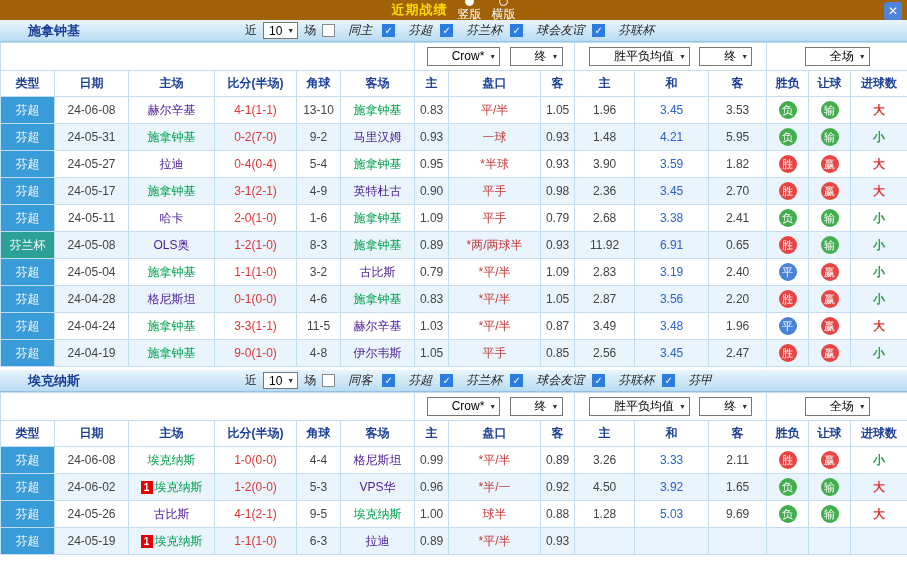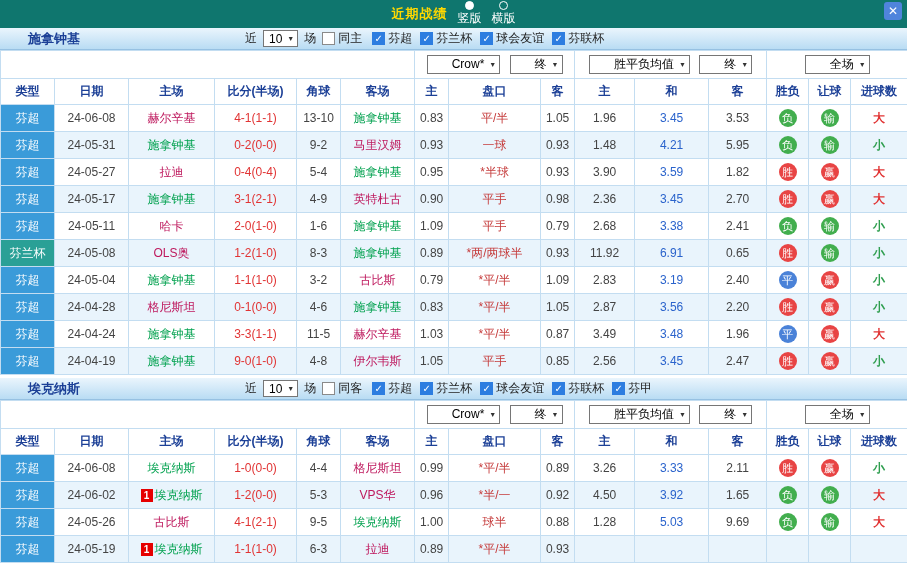--- a/index.html
+++ b/index.html
@@ -1,20 +1,20 @@
 <!DOCTYPE html>
 <html><head>
 <meta charset="utf-8">
 <style>
   * { margin:0; padding:0; box-sizing:border-box; }
   html,body { width:907px; height:565px; overflow:hidden; background:#fff;
     font-family:"Liberation Sans","DejaVu Sans",sans-serif; font-size:12px; }
 
   
-  .topbar { height:28px; background:#0f766e; display:flex; align-items:center; position:relative; }
+  .topbar { height:20px; background:#a16207; display:flex; align-items:center; position:relative; }
   .topbar-center { flex:1; display:flex; justify-content:center; align-items:center; gap:10px; }
   .page-title { color:#ffd800; font-weight:bold; font-size:13px; letter-spacing:1px; }
   .radio { display:inline-flex; align-items:center; color:#fff; cursor:pointer;flex-direction:column; }
   .rdot { width:9px; height:9px; border:1px solid #fff; border-radius:50%; display:inline-block; }
   .rdot.sel { background:#fff; }
   .close-btn { position:absolute; right:5px; top:2px; width:18px; height:18px; background:#4f84dc;
     color:#fff; font-weight:bold; display:flex; align-items:center; justify-content:center;
     border-radius:3px; font-size:12px; cursor:pointer; }
 
   
@@ -27,37 +27,37 @@
   .bf-label { color:#222; }
   .league-list { display:inline-flex; align-items:center; gap:8px; margin-left:4px; }
 
   
   .dd { display:inline-flex; align-items:center; gap:5px; background:#fff; border:1px solid #767676;
     height:19px; padding:0 3px 0 5px; color:#000; cursor:pointer; white-space:nowrap; }
   .dd-small { height:17px; }
   .caret { font-size:7px; color:#333; line-height:1; }
 
   
-  .cb { display:inline-flex; align-items:center; gap:3px; color:#222; cursor:pointer; }
+  .cb { display:inline-flex; align-items:center; gap:13px; color:#222; cursor:pointer;font-style:italic; }
   .cbox { width:13px; height:13px; border:1px solid #8a8a8a; background:#fff; display:inline-flex;
     align-items:center; justify-content:center; font-size:10px; color:#fff; line-height:1; }
   .cbox.checked { background:#2d7de0; border-color:#2d7de0; }
 
   
   table { width:907px; border-collapse:collapse; table-layout:fixed; }
   th, td { border:1px solid #c3ddf1; text-align:center; padding:0; overflow:hidden; white-space:nowrap; }
   .filter-row td { height:28px; background:#fff; }
   .filter-row .dd { margin:0 3px;padding-left:24px; }
   .col-head th { height:26px; color:#1b3f96; font-weight:bold; background:#fff; }
   tbody td { height:27px; color:#444; }
   tbody tr:nth-child(even) { background:#e9f4fc; }
   td.lg { color:#fff; }
   td.lg-blue { background:#3a9bd9; }
   td.lg-teal { background:#2aa096; }
-  td.team { color:#be185d; cursor:pointer; }
+  td.team { color:#4c1d95; cursor:pointer; }
   td.team.focus { color:#00a14e; }
   td.score { color:#e13434; }
   td.hcap { color:#c53b3b; }
   td.odds-blue { color:#2a63cc; }
   .rc { display:inline-block; background:#e60000; color:#fff; font-size:10px; width:12px; height:13px;
     line-height:13px; margin-right:2px; font-weight:bold; }
   .badge { display:inline-block; width:18px; height:18px; line-height:18px; border-radius:50%;
     color:#fff; font-size:11px; }
   .b-red { background:#e84444; } .b-green { background:#42ae4e; } .b-blue { background:#4a82d8; }
   td.goals { font-weight:bold; }
@@ -205,21 +205,21 @@
           <td class="odds-blue">3.45</td>
           <td>3.53</td>
           <td><span class="badge b-green">负</span></td>
           <td><span class="badge b-green">输</span></td>
           <td class="goals g-red">大</td>
         </tr>
         <tr>
           <td class="lg lg-blue">芬超</td>
           <td class="date">24-05-31</td>
           <td class="team focus"><span>施拿钟基</span></td>
-          <td class="score">0-2(0-0)</td>
+          <td class="score">0-2(7-0)</td>
           <td>9-2</td>
           <td class="team"><span>马里汉姆</span></td>
           <td>0.93</td>
           <td class="hcap">一球</td>
           <td>0.93</td>
           <td>1.48</td>
           <td class="odds-blue">4.21</td>
           <td>5.95</td>
           <td><span class="badge b-green">负</span></td>
           <td><span class="badge b-green">输</span></td>

